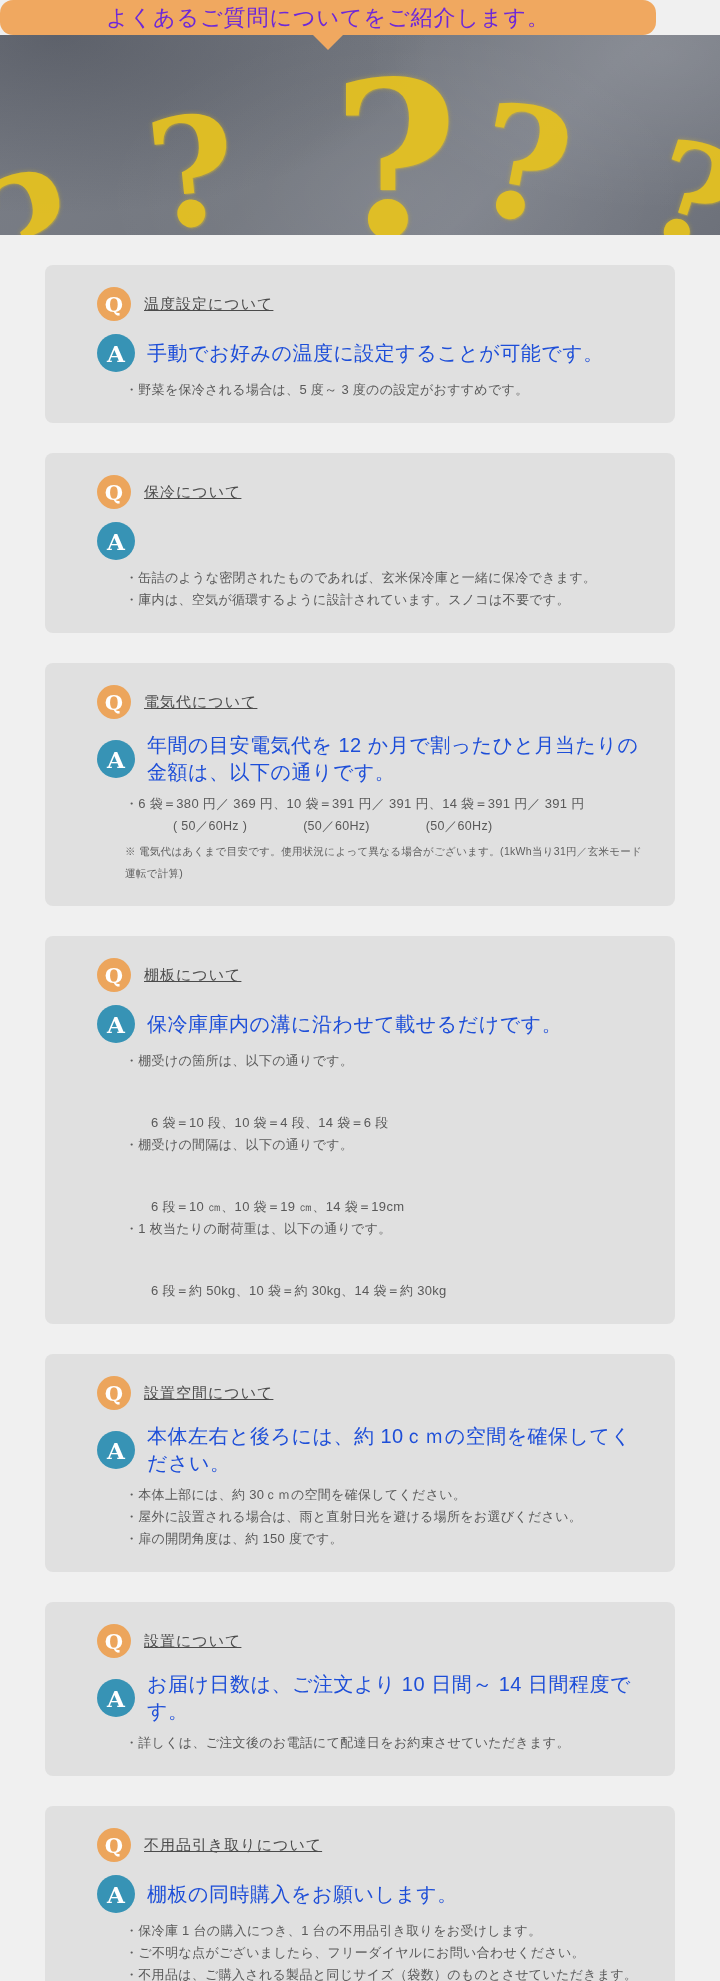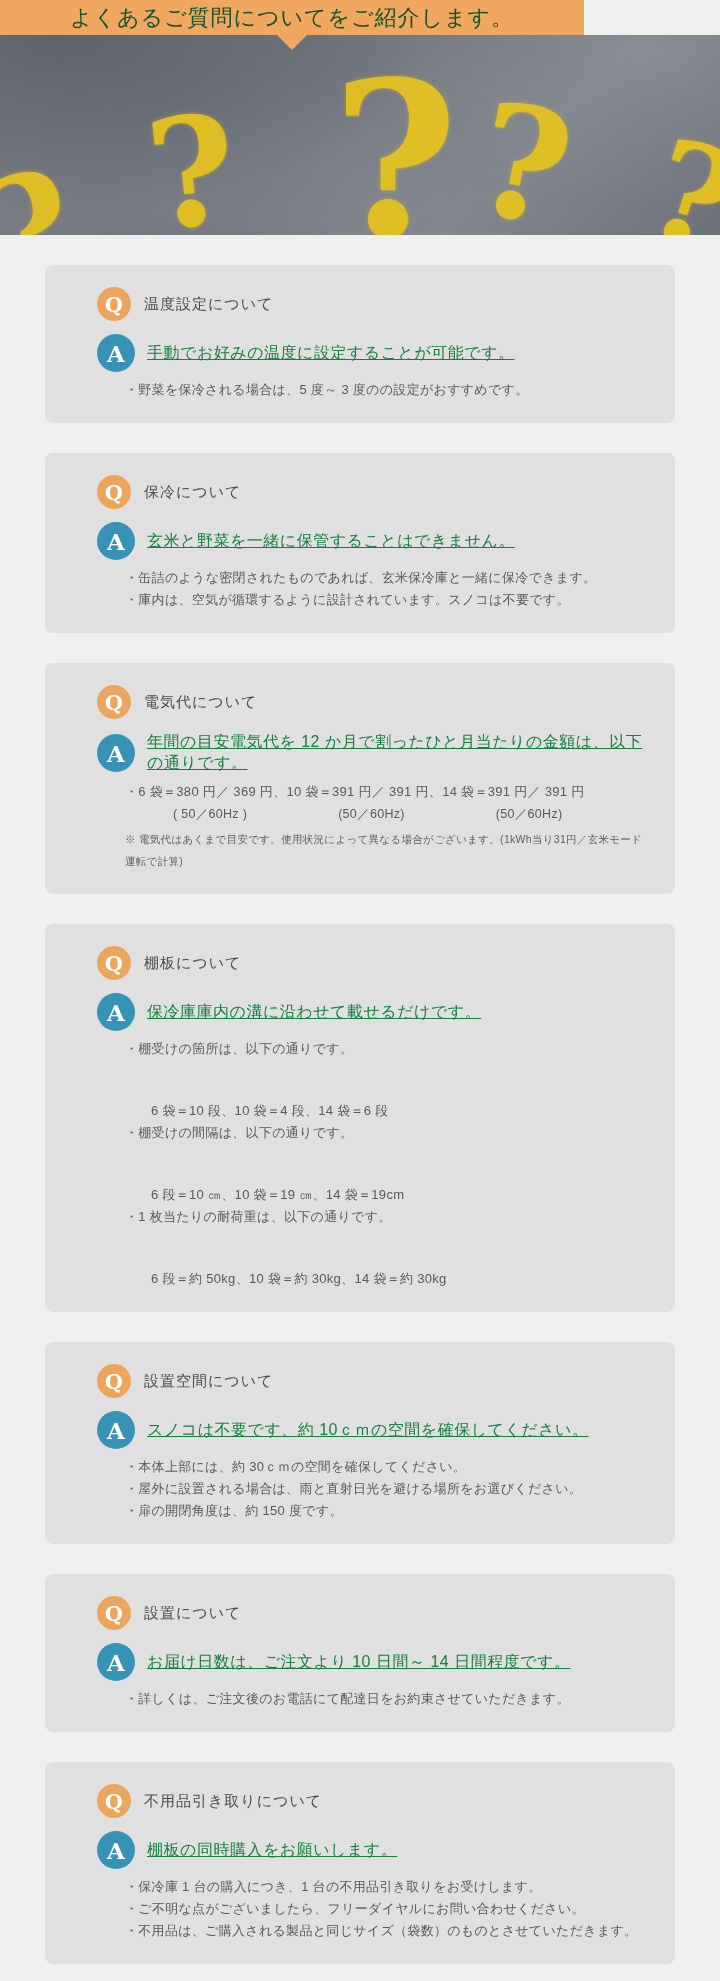--- a/index.html
+++ b/index.html
@@ -5,23 +5,24 @@
   html,body{margin:0;padding:0;}
   body{
     width:720px;
     background:#F0F0F0;
     font-family:"Liberation Sans", sans-serif;
     -webkit-font-smoothing:antialiased;
   }
   
   .banner{
     background:#F0A860;
-    color:#14532d;
+    color:#6d28d9;
     text-align:center;
-    width:584px;
+    width:656px;
+    border-radius:13px;
   }
   .banner.top{
     height:35px;
     line-height:35px;
     font-size:22px;
     letter-spacing:1px;
     position:relative;
     z-index:3;
   }
   .banner-notch{
@@ -81,39 +82,39 @@
     font-weight:bold;
   }
   .q-badge{width:34px;height:34px;background:#ECA55C;font-size:21px;}
   .a-badge{width:38px;height:38px;background:#3793B5;font-size:23px;}
   .question{
     margin:0 0 0 13px;
     font-size:15px;
     font-weight:normal;
     color:#4B4B4B;
     letter-spacing:1px;
+    text-decoration:underline;
   }
   .answer{
     margin:0 0 0 12px;
-    font-size:16px;
-    color:#15803d;
+    font-size:20px;
+    color:#1d4ed8;
     letter-spacing:0.5px;
-    text-decoration:underline;
   }
   .details{
     margin-top:7px;
     padding-left:28px;
     color:#595959;
     font-size:13px;
     line-height:22px;
     letter-spacing:0.3px;
   }
   .details:empty{display:none;}
   .detail-line.indent{padding-left:26px;margin-top:40px;}
-  .detail-line.hz{display:flex;gap:91px;padding-left:48px;font-size:12.5px;}
+  .detail-line.hz{display:flex;gap:56px;padding-left:48px;font-size:12.5px;}
   .detail-line.note{font-size:10.5px;color:#5d5d5d;margin-top:3px;}
 </style>
 </head>
 <body>
 
 <header class="banner top">
   <span>よくあるご質問についてをご紹介します。</span>
   <span class="banner-notch"></span>
 </header>
 
@@ -148,21 +149,20 @@
     <div class="q-row">
       <span class="badge q-badge">
         <span>Q</span>
       </span>
       <h2 class="question">保冷について</h2>
     </div>
     <div class="a-row">
       <span class="badge a-badge">
         <span>A</span>
       </span>
-      <p class="answer">玄米と野菜を一緒に保管することはできません。</p>
     </div>
     <div class="details">
         <div class="detail-line bullet">・缶詰のような密閉されたものであれば、玄米保冷庫と一緒に保冷できます。</div>
         <div class="detail-line bullet">・庫内は、空気が循環するように設計されています。スノコは不要です。</div>
       </div>
   </section>
 
   <section class="faq-card">
     <div class="q-row">
       <span class="badge q-badge">
@@ -214,21 +214,21 @@
     <div class="q-row">
       <span class="badge q-badge">
         <span>Q</span>
       </span>
       <h2 class="question">設置空間について</h2>
     </div>
     <div class="a-row">
       <span class="badge a-badge">
         <span>A</span>
       </span>
-      <p class="answer">スノコは不要です、約 10ｃｍの空間を確保してください。</p>
+      <p class="answer">本体左右と後ろには、約 10ｃｍの空間を確保してください。</p>
     </div>
     <div class="details">
         <div class="detail-line bullet">・本体上部には、約 30ｃｍの空間を確保してください。</div>
         <div class="detail-line bullet">・屋外に設置される場合は、雨と直射日光を避ける場所をお選びください。</div>
         <div class="detail-line bullet">・扉の開閉角度は、約 150 度です。</div>
       </div>
   </section>
 
   <section class="faq-card">
     <div class="q-row">

